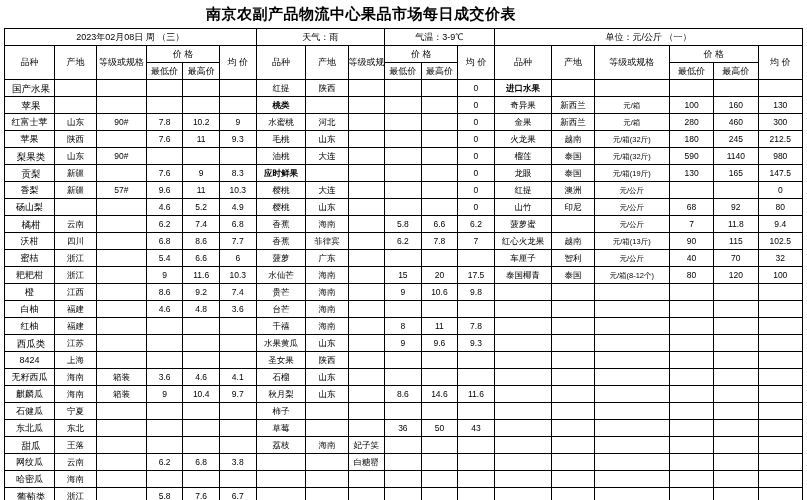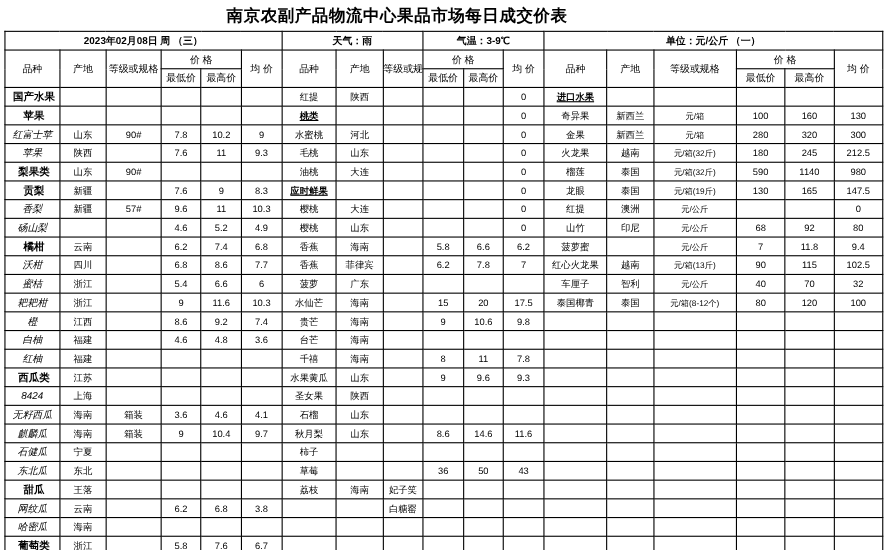--- a/index.html
+++ b/index.html
@@ -42,40 +42,38 @@
     height: 16px;
     line-height: 15px;
     text-align: center;
     vertical-align: middle;
     overflow: hidden;
     white-space: nowrap;
   }
   .meta td {
     height: 17px;
     font-size: 9px;
-    font-weight: bold;
+    font-weight: normal;
   }
   .hdr td {
     font-weight: normal;
     font-size: 9px;
   }
   .cat {
-    font-weight: bold;
+    font-weight: normal;
     text-align: left;
     padding-left: 3px !important;
     font-size: 9.5px;
   }
   .leftname {
     text-align: center;
     font-size: 9px;
-    font-style: italic;
   }
   .bold {
     font-weight: bold;
-    text-decoration: underline;
   }
   .xsmall { font-size: 7.5px; }
 </style>
 </head>
 <body>
 
 <div id="page">
 
   <div class="title">南京农副产品物流中心果品市场每日成交价表</div>
 
@@ -189,21 +187,21 @@
           <td>水蜜桃</td>
           <td>河北</td>
           <td></td>
           <td></td>
           <td></td>
           <td>0</td>
           <td>金果</td>
           <td>新西兰</td>
           <td class="xsmall">元/箱</td>
           <td>280</td>
-          <td>320</td>
+          <td>460</td>
           <td>300</td>
         </tr>
         <tr>
           <td class="leftname">苹果</td>
           <td>陕西</td>
           <td></td>
           <td>7.6</td>
           <td>11</td>
           <td>9.3</td>
           <td>毛桃</td>

